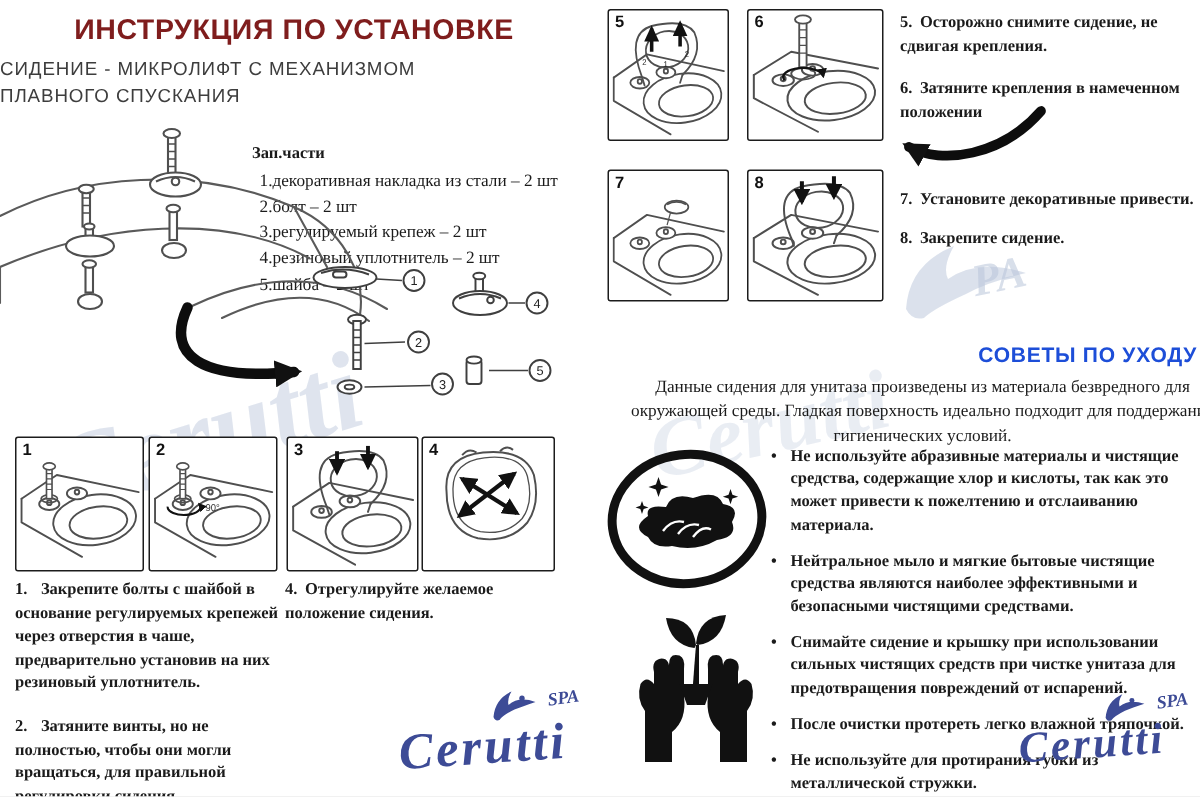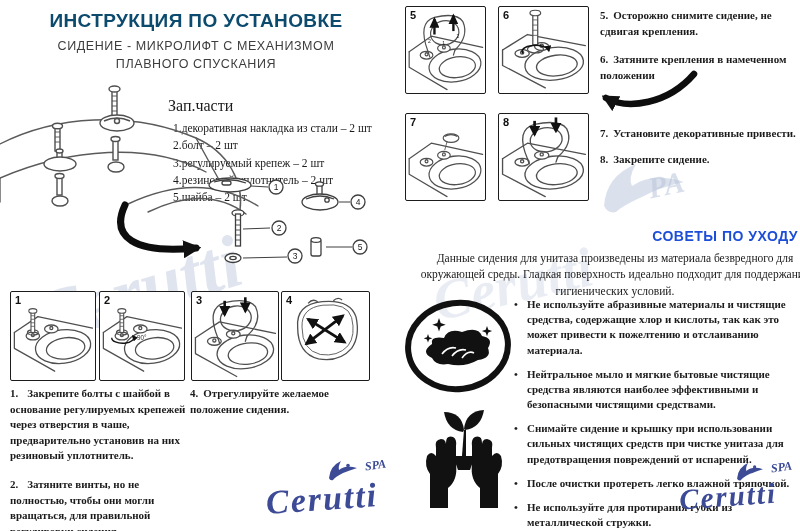--- a/index.html
+++ b/index.html
@@ -3,28 +3,28 @@
 <meta charset="utf-8">
 <style>
   html,body{margin:0;padding:0;background:#e8e8e8}
   .page{position:relative;width:800px;height:531px;background:#ffffff;overflow:hidden;
         font-family:"Liberation Serif",serif;color:#1b1b1b}
   .abs{position:absolute}
 
   
   .title{position:absolute;left:0;top:10px;width:392px;text-align:center;
          font-family:"Liberation Sans",sans-serif;font-weight:bold;font-size:19px;
-         letter-spacing:.4px;color:#0c4a6e}
-  .subtitle{position:absolute;left:0;top:37px;width:392px;text-align:center;
+         letter-spacing:.4px;color:#7f1d1d}
+  .subtitle{position:absolute;left:0;top:37px;width:392px;text-align:left;
             font-family:"Liberation Sans",sans-serif;font-size:12.5px;color:#3d3d3d;
             letter-spacing:.6px;line-height:1.45}
 
   
   .parts{position:absolute;left:168px;top:94px;width:215px;font-size:11.5px;line-height:1.5}
-  .parts .ph{font-weight:normal;font-size:16px;margin-bottom:2px}
+  .parts .ph{font-weight:bold;font-size:11px;margin-bottom:2px}
   .parts .pi{padding-left:5px}
 
   
   .panel{position:absolute;border:1.6px solid #1c1c1c;border-radius:2px;background:#fff}
   .pnum{position:absolute;top:2px;left:4px;font-family:"Liberation Sans",sans-serif;
         font-weight:bold;font-size:11px;color:#111;z-index:2}
   .panel svg{position:absolute;left:0;top:0;width:100%;height:100%}
 
   
   .stepcol{position:absolute;font-size:11px;font-weight:bold;line-height:1.42}

